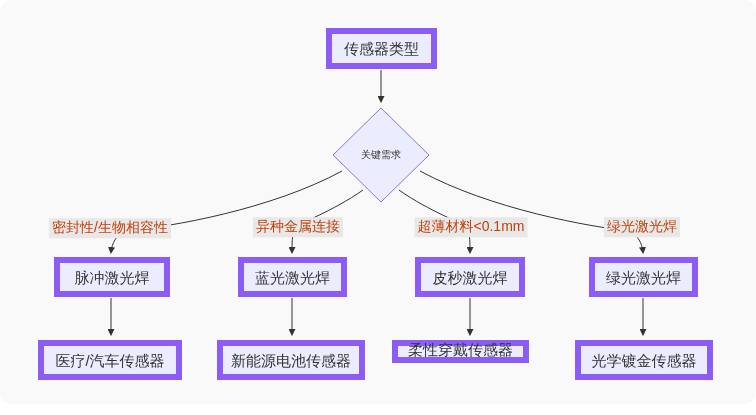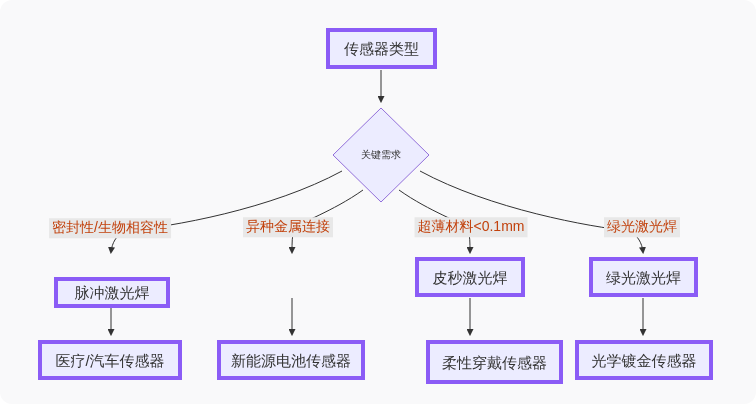--- a/index.html
+++ b/index.html
@@ -9,21 +9,21 @@
     overflow:hidden;
   }
   .stage { position:relative; width:756px; height:415px; }
   .card {
     position:absolute; left:0; top:0; width:756px; height:404px;
     background:#f9f9fa; border-radius:12px;
   }
   .edges { position:absolute; left:0; top:0; width:756px; height:415px; }
   .node {
     position:absolute; box-sizing:border-box;
-    background:#ECECFF; border:4px solid #8b5cf6; color:#333333;
+    background:#ECECFF; border:6px solid #8b5cf6; color:#333333;
     display:flex; align-items:center; justify-content:center;
     font-size:15px; line-height:1; white-space:nowrap;
   }
   .free-label {
     position:absolute; transform:translate(-50%,-50%);
     color:#333333; font-size:10px; white-space:nowrap;
   }
   .edge-label {
     position:absolute; transform:translate(-50%,-50%);
     background:#e8e8e8; color:#c2410c; font-size:14px;
@@ -54,25 +54,26 @@
       <path d="M643 298 L643 334" marker-end="url(#arrow)"></path>
     </g>
     <polygon points="381,108 429,155 381,202 333,155" fill="#ECECFF" stroke="#9370DB" stroke-width="1"></polygon>
   </svg>
 
   <div class="node" style="left:326px; top:28px; width:111px; height:41px;">传感器类型</div>
 
   <div class="free-label" style="left:381px; top:155px;">关键需求</div>
 
   <div class="edge-label" style="left:110px; top:228px;">密封性/生物相容性</div>
-  <div class="edge-label" style="left:288px; top:227px;">异种金属连接</div>
+  <div class="edge-label" style="left:298px; top:227px;">异种金属连接</div>
   <div class="edge-label" style="left:471px; top:227px;">超薄材料&lt;0.1mm</div>
   <div class="edge-label" style="left:642px; top:227px;">绿光激光焊</div>
 
-  <div class="node" style="left:54px; top:257px; width:116px; height:31px;margin-top:20px;">脉冲激光焊</div>
+  <div class="node" style="left:54px; top:257px; width:116px; height:40px;">脉冲激光焊</div>
+  <div class="node" style="left:238px; top:257px; width:109px; height:40px;">蓝光激光焊</div>
   <div class="node" style="left:589px; top:257px; width:109px; height:40px;">绿光激光焊</div>
   <div class="node" style="left:415px; top:257px; width:110px; height:40px;">皮秒激光焊</div>
 
   <div class="node" style="left:38px; top:340px; width:144px; height:40px;">医疗/汽车传感器</div>
   <div class="node" style="left:217px; top:340px; width:148px; height:40px;">新能源电池传感器</div>
-  <div class="node" style="left:426px; top:340px; width:137px; height:44px;">柔性穿戴传感器</div>
+  <div class="node" style="left:392px; top:340px; width:137px; height:23px;font-family:Liberation Mono, monospace;">柔性穿戴传感器</div>
   <div class="node" style="left:575px; top:340px; width:138px; height:40px;text-align:right;">光学镀金传感器</div>
 </div>
 
 </body></html>

